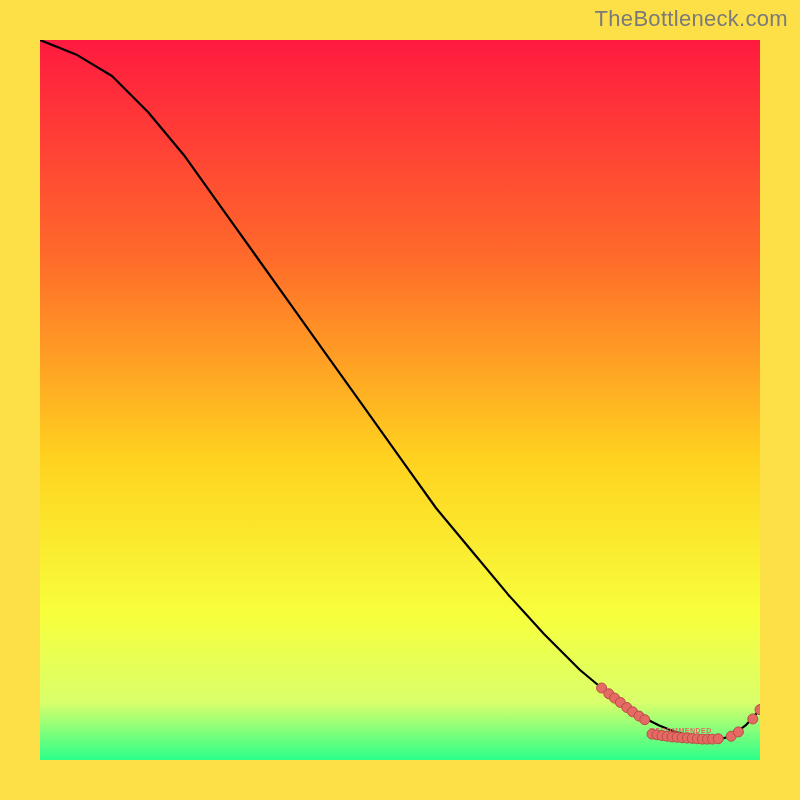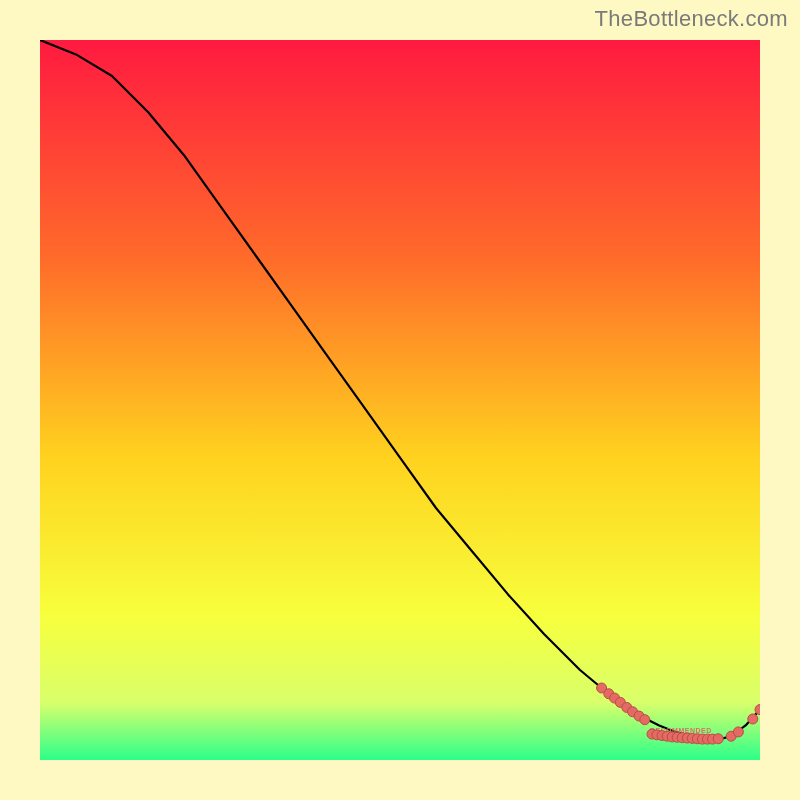--- a/index.html
+++ b/index.html
@@ -8,21 +8,21 @@
     width: 800px;
     height: 800px;
     background: #000;
     font-family: Arial, Helvetica, sans-serif;
     overflow: hidden;
   }
   .frame {
     position: relative;
     width: 800px;
     height: 800px;
-    background: #fef9c3;
+    background: #fde047;
   }
   .watermark {
     position: absolute;
     top: 6px;
     right: 12px;
     color: #7a7a7a;
     font-size: 22px;
     font-weight: 500;
     letter-spacing: 0.3px;
     user-select: none;

